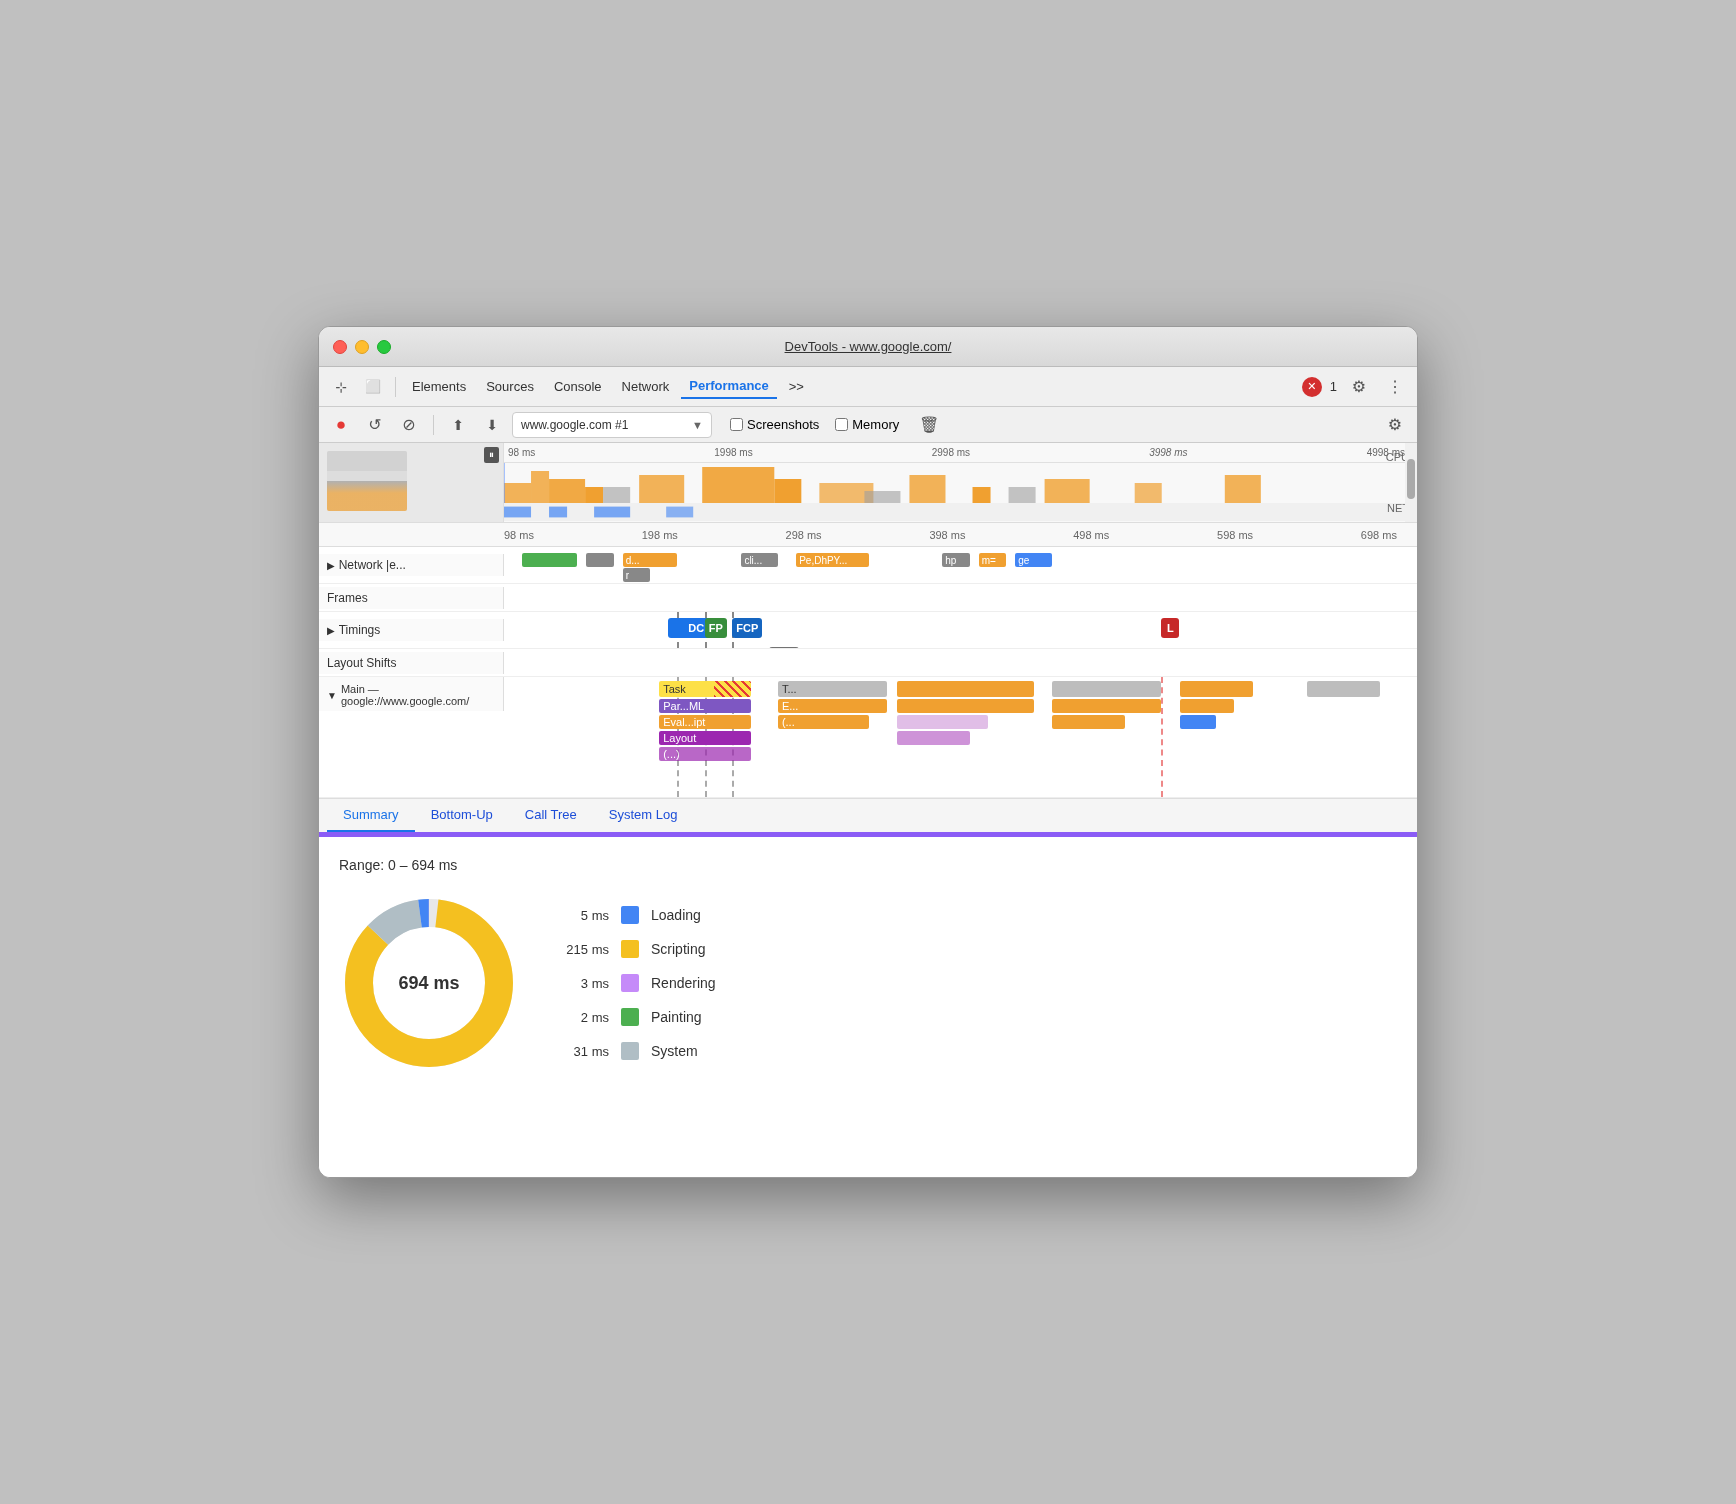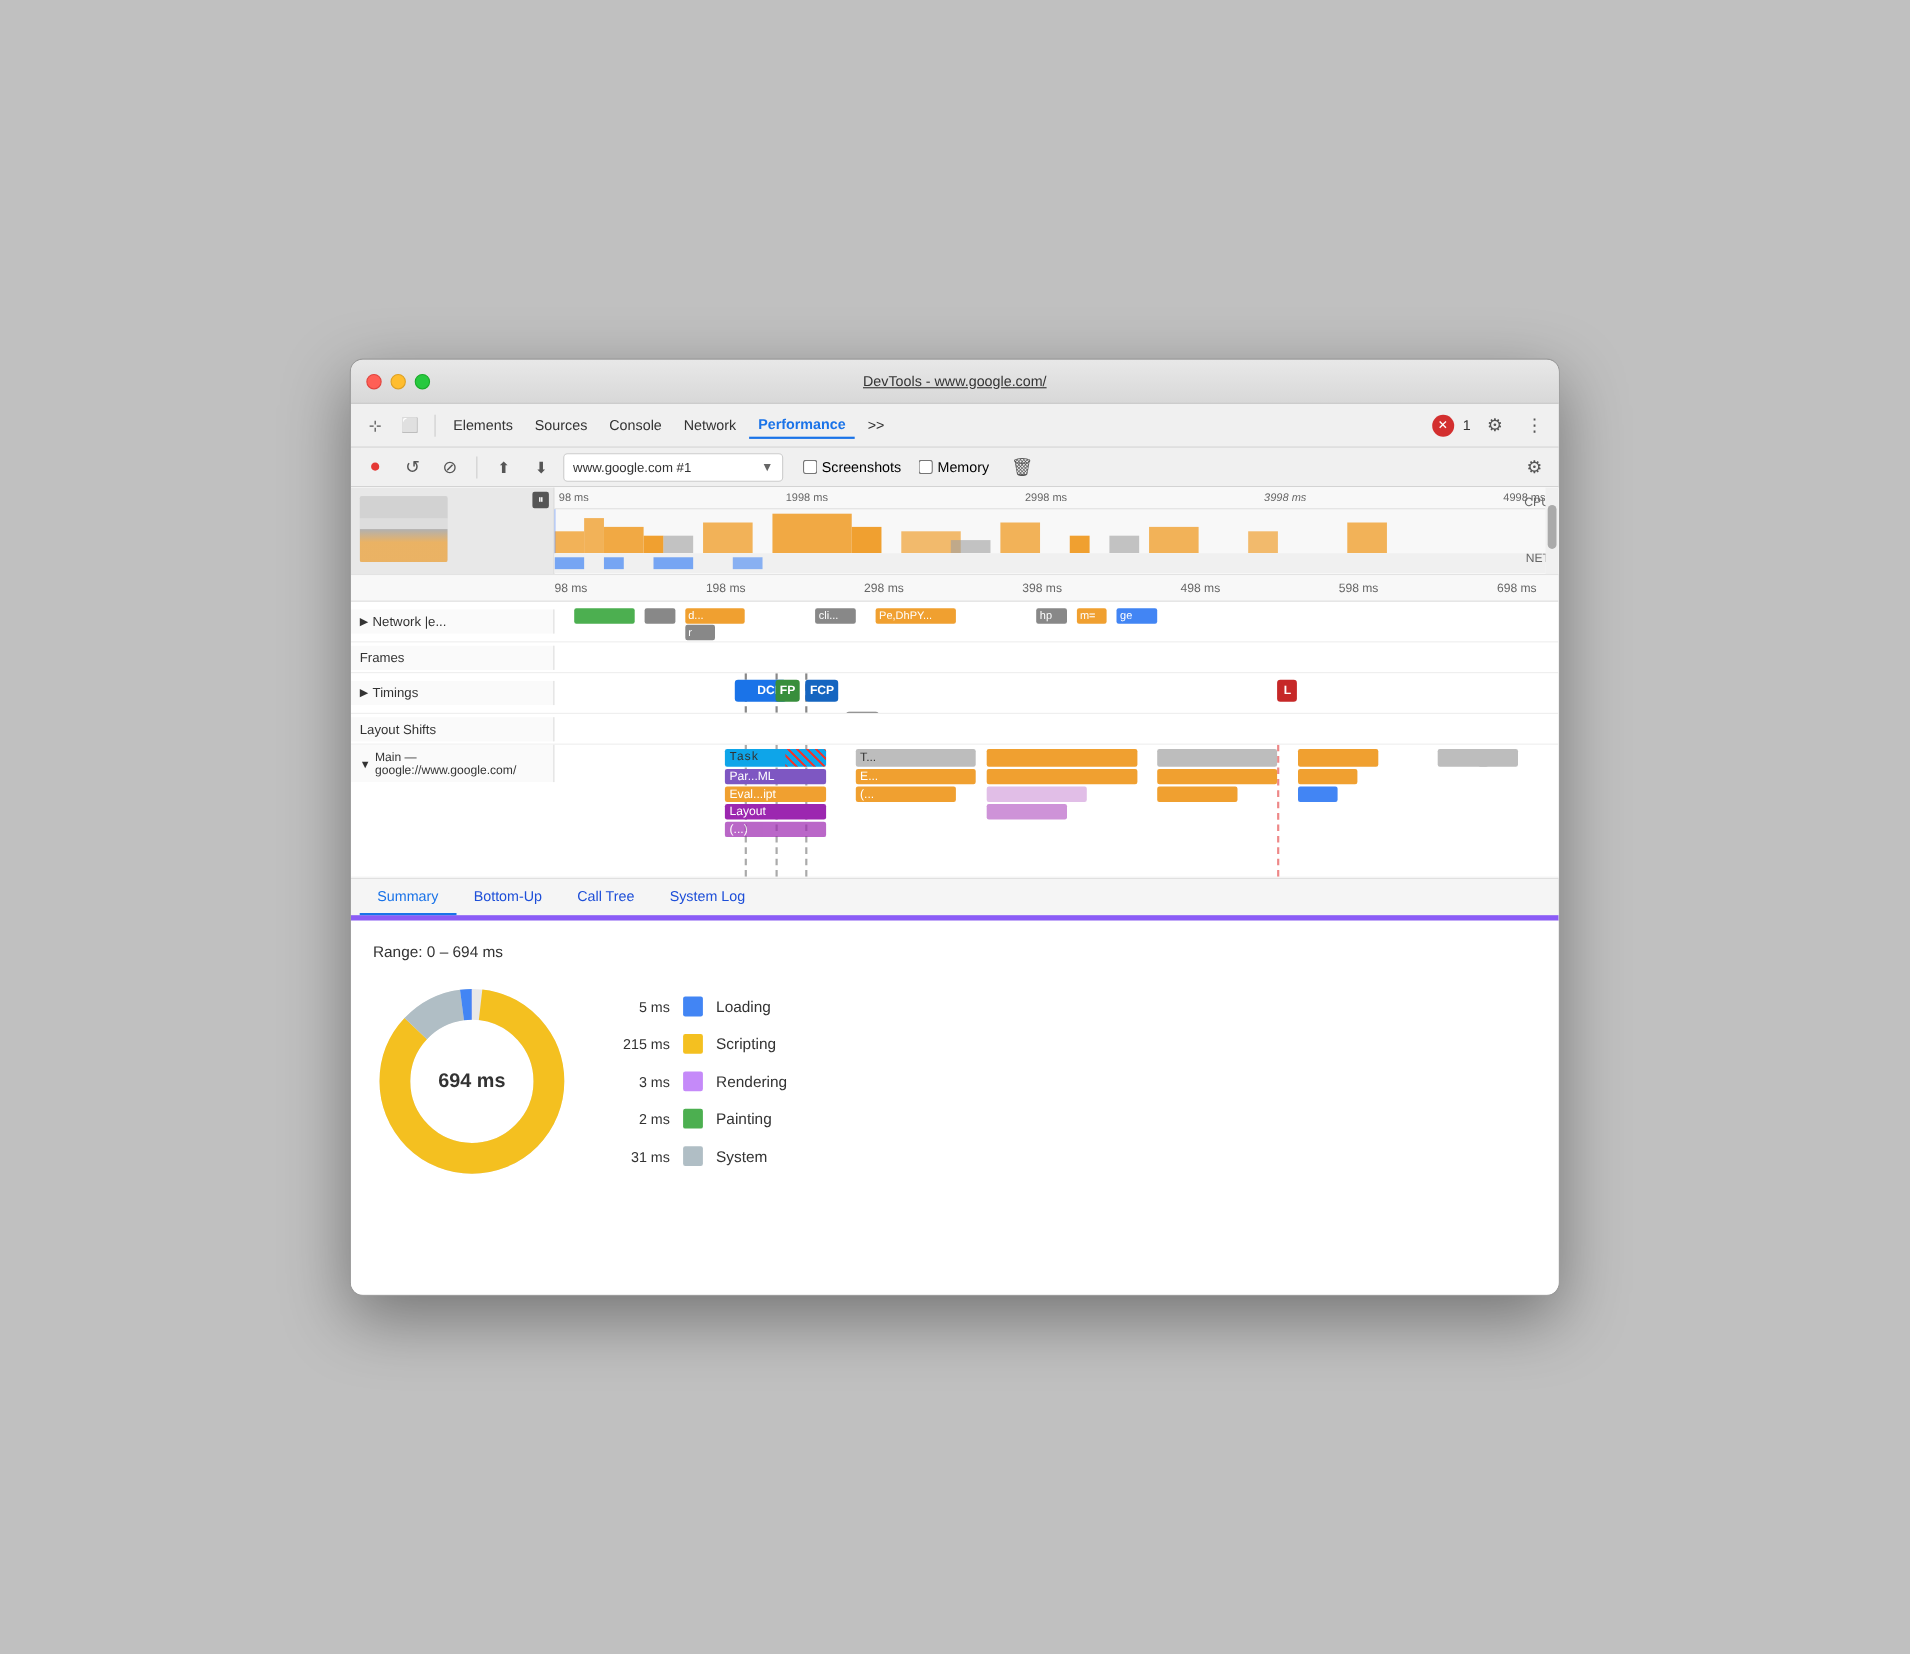--- a/index.html
+++ b/index.html
@@ -517,21 +517,21 @@
           <span style="font-size:10px;">▼</span>
           <span style="font-size:11px;">Main — google://www.google.com/</span>
         </div>
         <div class="track-content" style="min-height:120px;position:relative;">
 
           <div style="position:absolute;left:19%;top:0;bottom:0;border-left:2px dashed #aaa;"></div>
           <div style="position:absolute;left:22%;top:0;bottom:0;border-left:2px dashed #aaa;"></div>
           <div style="position:absolute;left:25%;top:0;bottom:0;border-left:2px dashed #aaa;"></div>
           <div style="position:absolute;left:72%;top:0;bottom:0;border-left:2px dashed #e88;"></div>
 
-          <div class="task-block" style="left:17%;width:10%;top:4px;height:16px;background:#0ea5e9;color:#333;font-family:Liberation Mono, monospace;">
+          <div class="task-block" style="left:17%;width:10%;top:4px;height:16px;background:#fde047;color:#333;">
             <span style="background:repeating-linear-gradient(45deg,#e53935,#e53935 2px,transparent 2px,transparent 6px);position:absolute;right:0;top:0;bottom:0;width:40%;"></span>
             Task
           </div>
           <div class="task-block" style="left:17%;width:10%;top:22px;height:14px;background:#7e57c2;color:white;">Par...ML</div>
           <div class="task-block" style="left:17%;width:10%;top:38px;height:14px;background:#f0a030;color:white;">Eval...ipt</div>
           <div class="task-block" style="left:17%;width:10%;top:54px;height:14px;background:#9c27b0;color:white;">Layout</div>
           <div class="task-block" style="left:17%;width:10%;top:70px;height:14px;background:#9c27b0;color:white;opacity:0.7;">(...)</div>
 
           <div class="task-block" style="left:30%;width:12%;top:4px;height:16px;background:#bdbdbd;color:#333;">T...</div>
           <div class="task-block" style="left:30%;width:12%;top:22px;height:14px;background:#f0a030;">E...</div>

